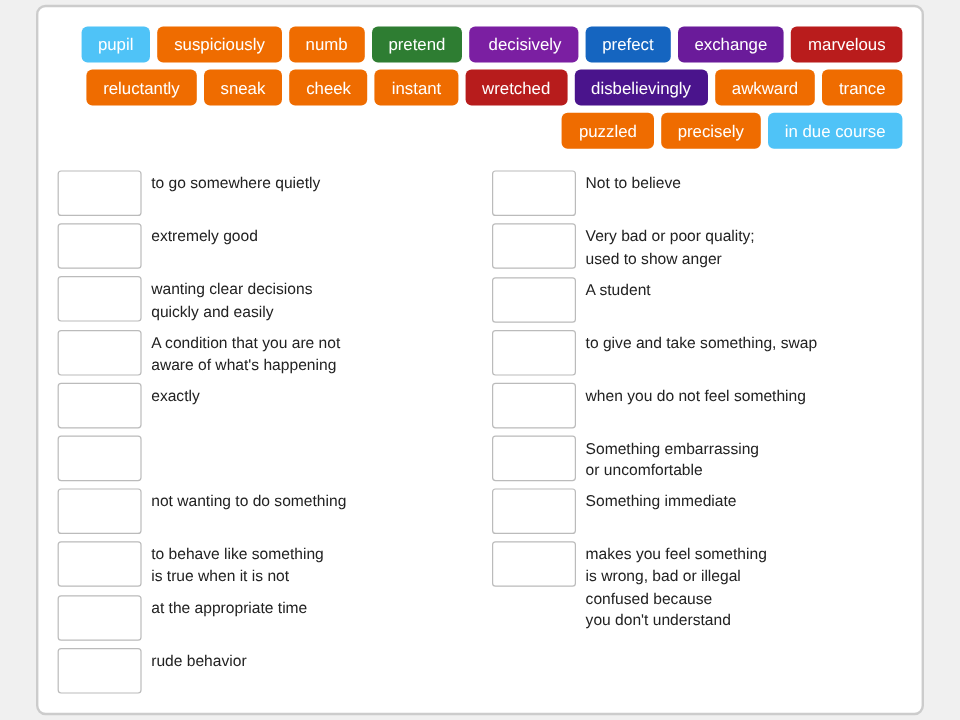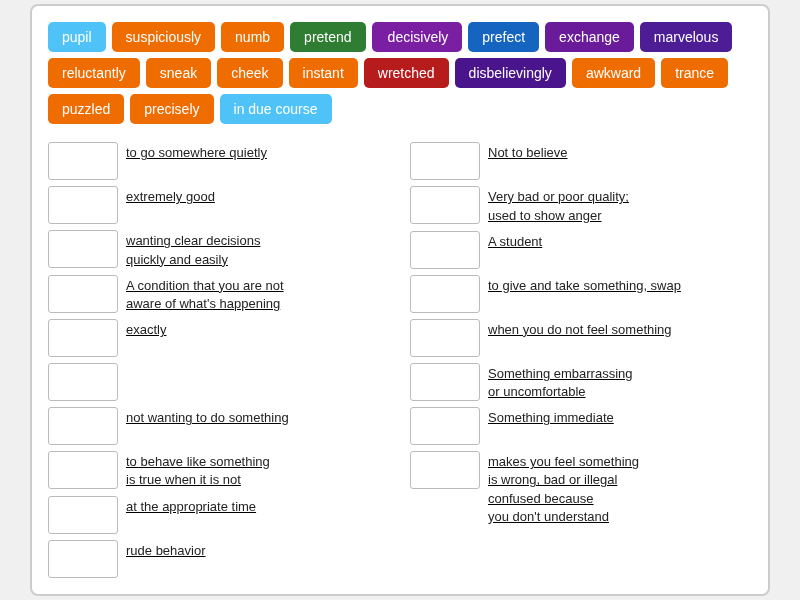--- a/index.html
+++ b/index.html
@@ -18,40 +18,40 @@
       border: 2px solid #ccc;
       border-radius: 8px;
       width: 740px;
       padding: 16px;
     }
     .word-bank {
       display: flex;
       flex-wrap: wrap;
       gap: 6px;
       margin-bottom: 18px;
+      justify-content: flex-end;
     }
     .word-tag {
       padding: 7px 14px;
       border-radius: 5px;
       color: #fff;
       font-size: 14px;
       font-weight: 500;
       cursor: pointer;
       user-select: none;
     }
     .matching-area {
       display: flex;
       gap: 20px;
     }
     .matching-col {
       flex: 1;
       display: flex;
       flex-direction: column;
       gap: 6px;
-      text-decoration: underline;
     }
     .match-row {
       display: flex;
       align-items: flex-start;
       gap: 8px;
     }
     .answer-box {
       width: 70px;
       min-width: 70px;
       height: 38px;
@@ -72,21 +72,21 @@
 
 <div class="container">
   <div class="word-bank">
   <span class="word-tag" style="background-color: rgb(79, 195, 247);">pupil</span>
       <span class="word-tag" style="background-color: rgb(239, 108, 0);">suspiciously</span>
       <span class="word-tag" style="background-color: rgb(239, 108, 0);">numb</span>
       <span class="word-tag" style="background-color: rgb(46, 125, 50);">pretend</span>
       <span class="word-tag" style="background-color: rgb(123, 31, 162); padding-left: 16px;">decisively</span>
       <span class="word-tag" style="background-color: rgb(21, 101, 192);">prefect</span>
       <span class="word-tag" style="background-color: rgb(106, 27, 154);">exchange</span>
-      <span class="word-tag" style="background-color: #4c1d95;">marvelous</span>
+      <span class="word-tag" style="background-color: #b91c1c;">marvelous</span>
       <span class="word-tag" style="background-color: rgb(239, 108, 0);">reluctantly</span>
       <span class="word-tag" style="background-color: rgb(239, 108, 0);">sneak</span>
       <span class="word-tag" style="background-color: rgb(239, 108, 0);">cheek</span>
       <span class="word-tag" style="background-color: rgb(239, 108, 0);">instant</span>
       <span class="word-tag" style="background-color: rgb(183, 28, 28);">wretched</span>
       <span class="word-tag" style="background-color: rgb(74, 20, 140);">disbelievingly</span>
       <span class="word-tag" style="background-color: rgb(239, 108, 0);">awkward</span>
       <span class="word-tag" style="background-color: rgb(239, 108, 0);">trance</span>
       <span class="word-tag" style="background-color: rgb(239, 108, 0);">puzzled</span>
       <span class="word-tag" style="background-color: rgb(239, 108, 0);">precisely</span>

